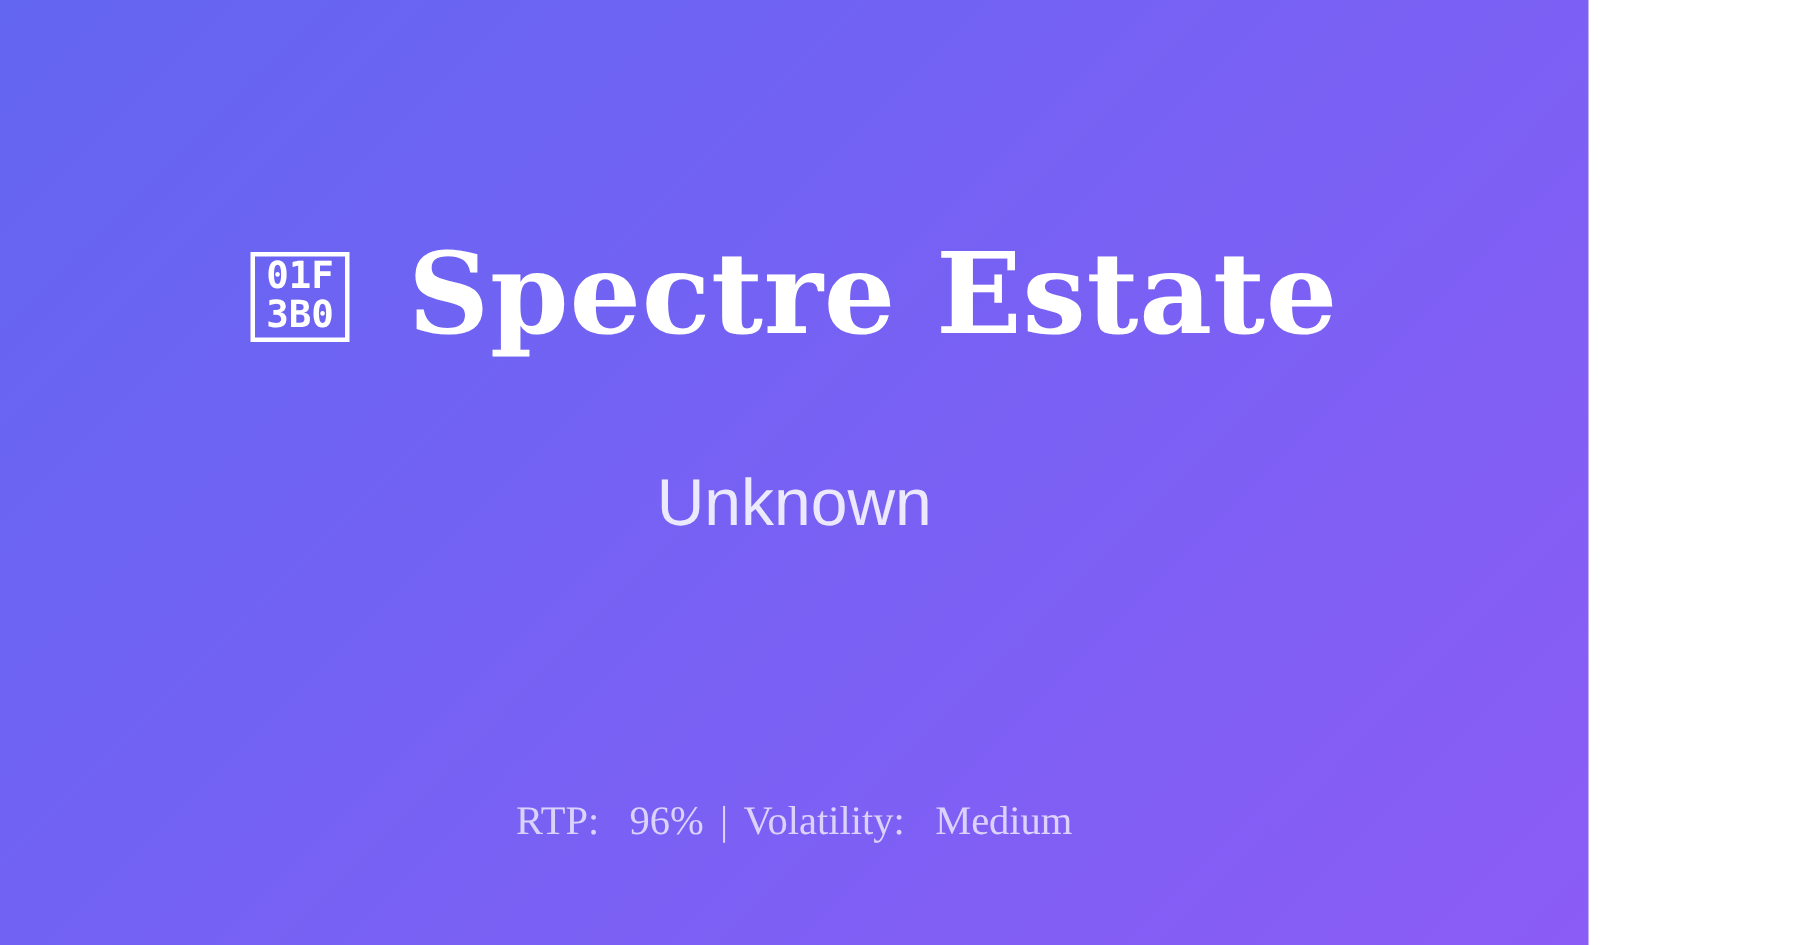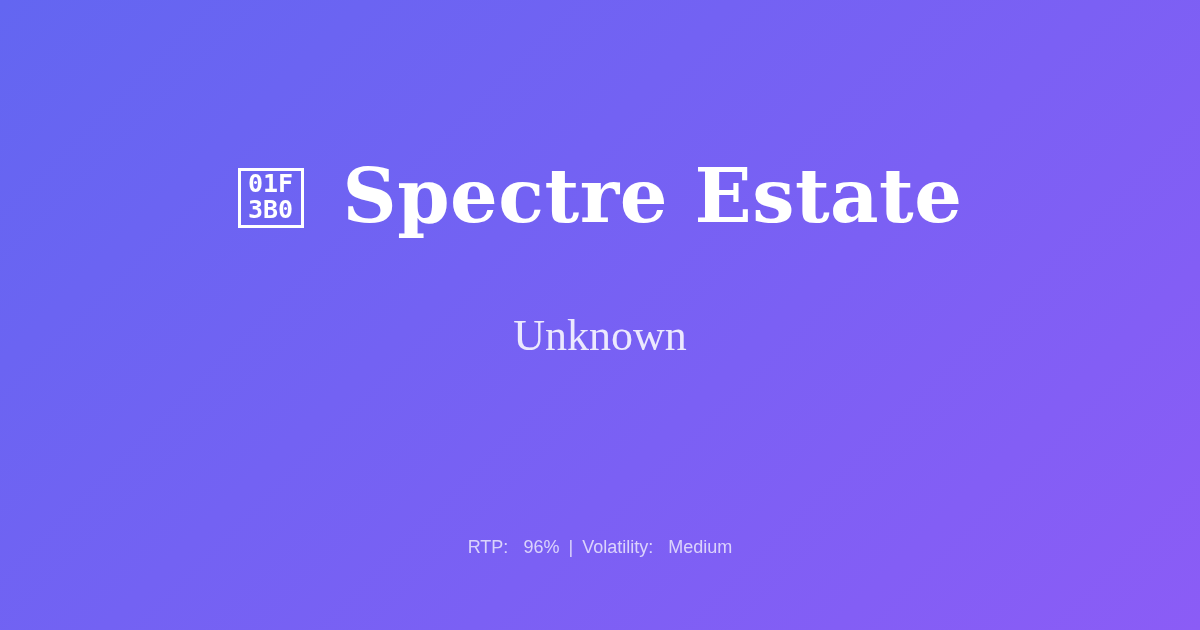--- a/index.html
+++ b/index.html
@@ -8,21 +8,21 @@
   }
   body {
     width: 1200px;
     height: 630px;
     overflow: hidden;
     font-family: "DejaVu Serif", "Liberation Serif", serif;
   }
 
   .og-card {
     position: relative;
-    width: 1200px;
+    width: 1059px;
     height: 630px;
     box-sizing: border-box;
     background: linear-gradient(135deg, #6366f1 0%, #8b5cf6 100%);
     display: flex;
     flex-direction: column;
     align-items: center;
     justify-content: center;
     overflow: hidden;
   }
 
@@ -77,37 +77,37 @@
     font-weight: 700;
     font-size: 75px;
     line-height: 82px;
     color: #ffffff;
     letter-spacing: 0.5px;
     margin-left: 10px;
   }
 
   .subtitle-text {
     margin-top: 23px;
-    font-family: Liberation Serif, serif;
+    font-family: Liberation Sans, sans-serif;
     font-weight: 400;
     font-size: 44px;
     line-height: 52px;
     color: rgba(255, 255, 255, 0.86);
   }
 
   
   .footer-meta {
     position: absolute;
     left: 0;
     right: 0;
     bottom: 68px;
     text-align: center;
-    font-family: Liberation Sans, sans-serif;
+    font-family: Liberation Serif, serif;
     font-weight: 400;
-    font-size: 18px;
+    font-size: 27px;
     line-height: 30px;
     color: rgba(255, 255, 255, 0.72);
     white-space: nowrap;
   }
   .footer-meta .sep {
     padding: 0 4px;
   }
 </style>
 </head>
 <body>

